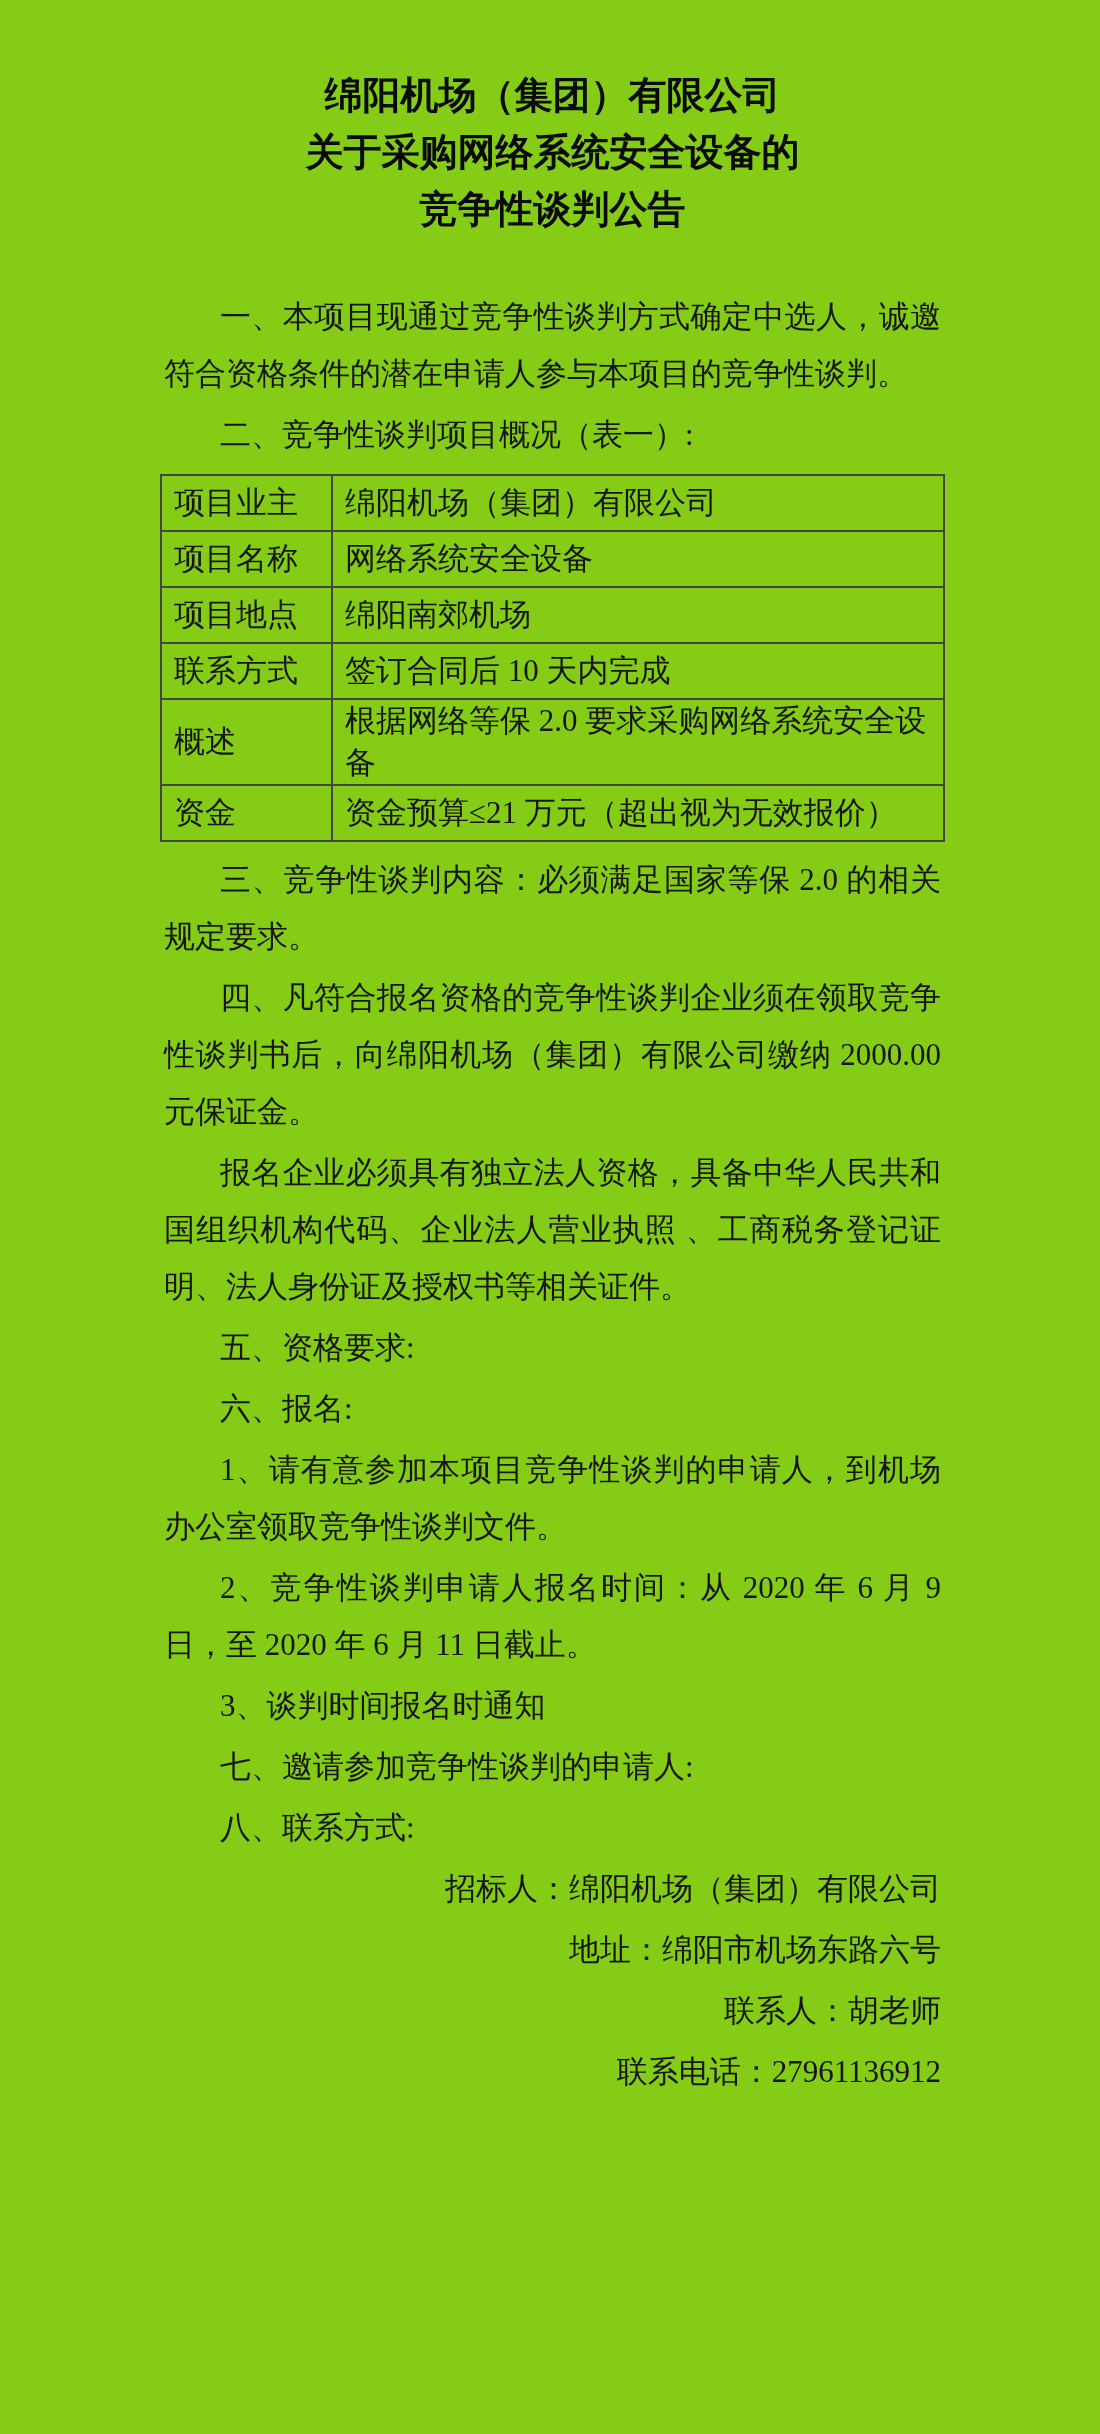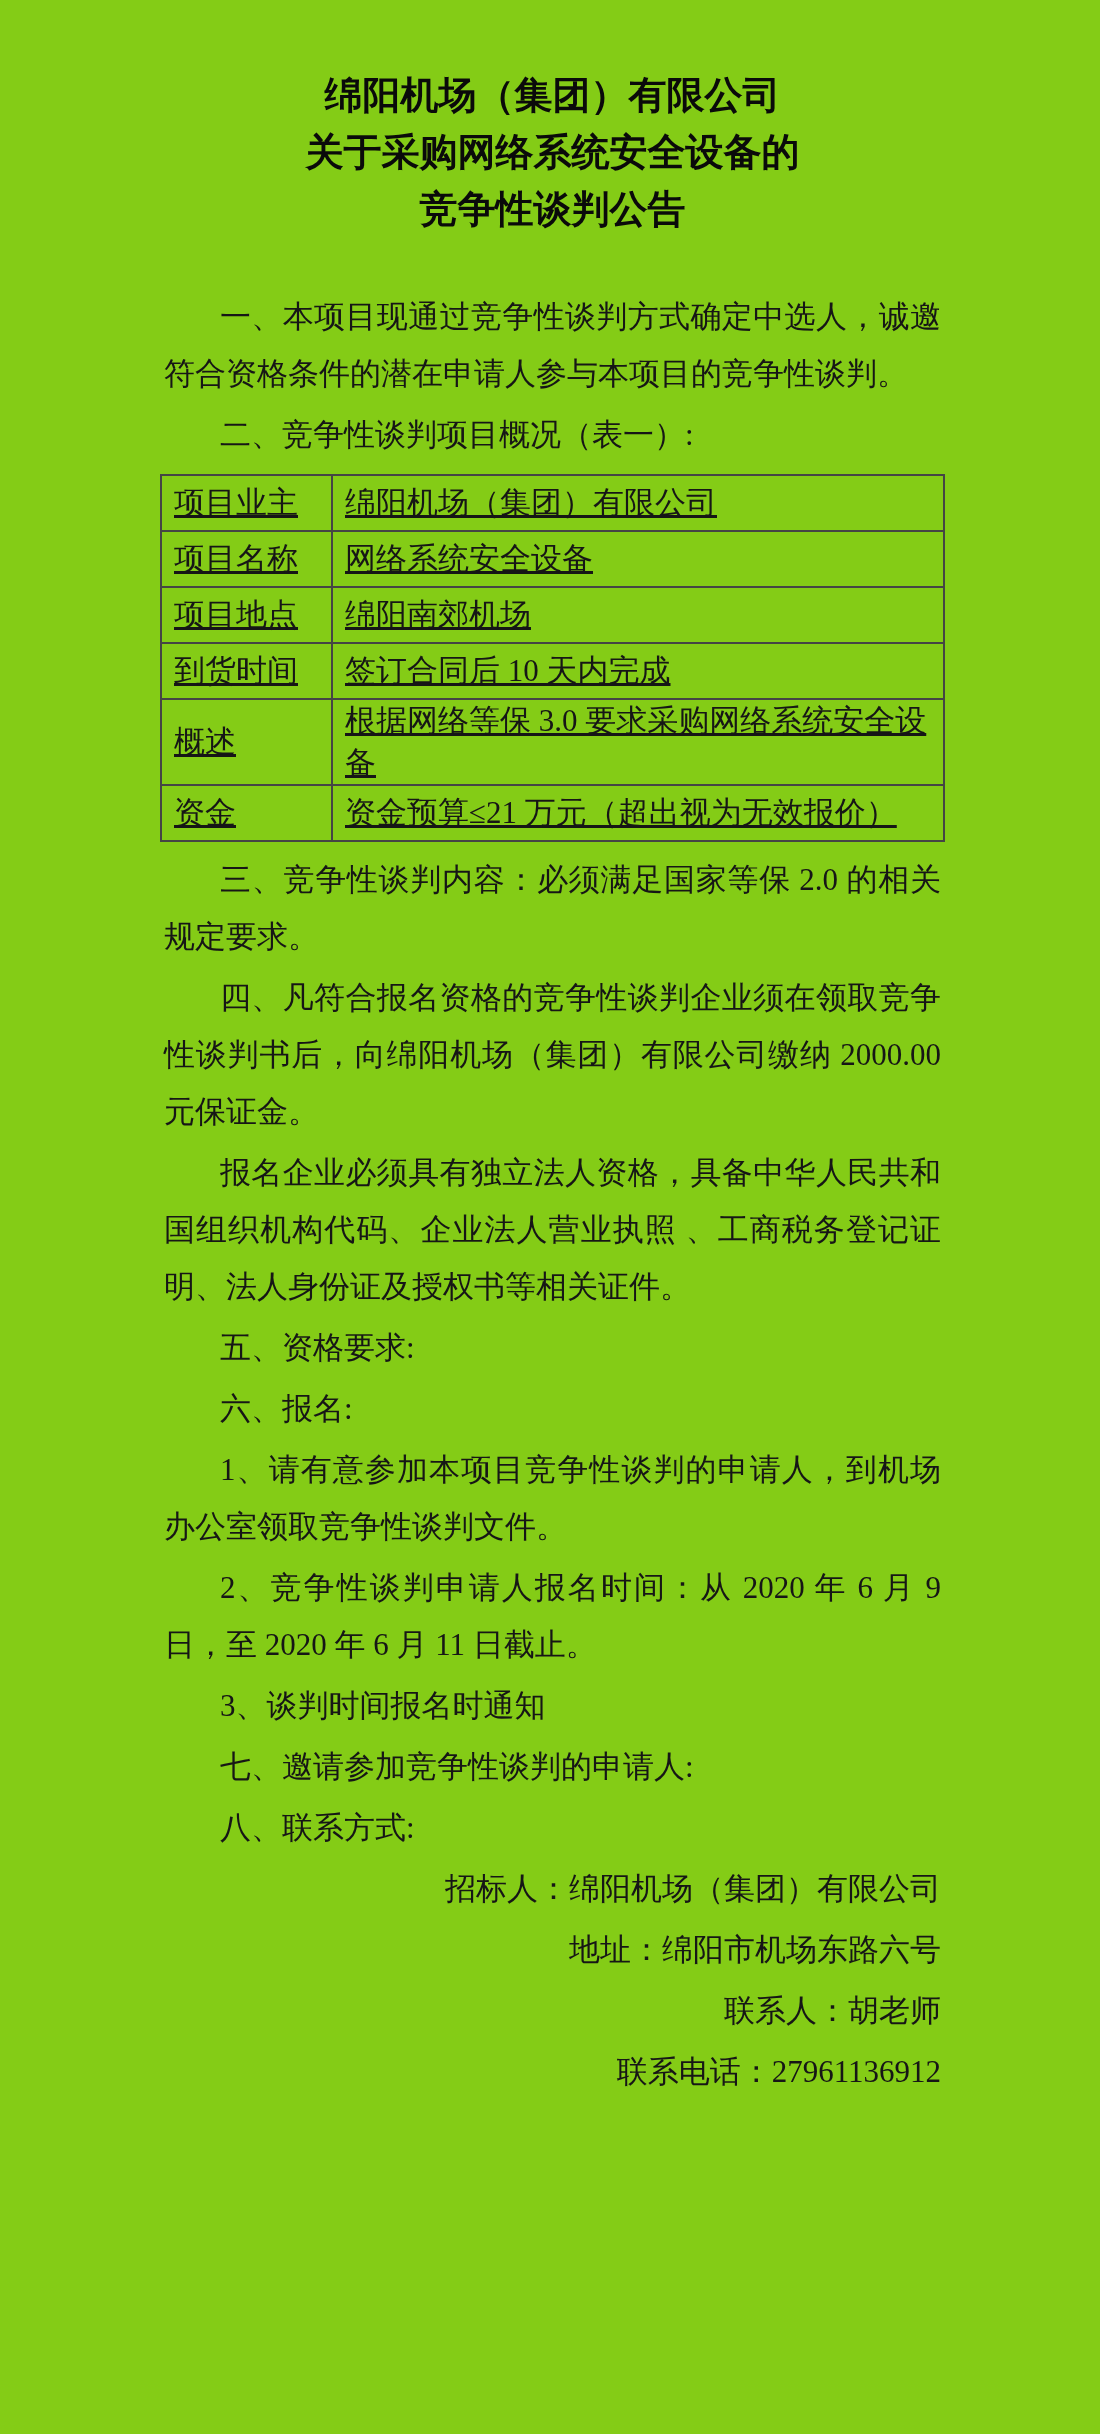--- a/index.html
+++ b/index.html
@@ -39,21 +39,20 @@
     table-layout:fixed;
     margin:11px 0 9px 0;
   }
   table.info td{
     border:2px solid #454545;
     height:54px;
     font-size:31px;
     padding:0 12px;
     vertical-align:middle;
     overflow:hidden;
-    text-decoration:underline;
   }
   table.info td.lbl{width:145px;}
 </style>
 </head>
 <body>
 
 <div class="page">
 
   <h1 class="title">
     <span class="tline">绵阳机场（集团）有限公司</span>
@@ -72,26 +71,26 @@
       </tr>
       <tr>
         <td class="lbl">项目名称</td>
         <td>网络系统安全设备</td>
       </tr>
       <tr>
         <td class="lbl">项目地点</td>
         <td>绵阳南郊机场</td>
       </tr>
       <tr>
-        <td class="lbl">到货时间</td>
+        <td class="lbl">联系方式</td>
         <td>签订合同后 10 天内完成</td>
       </tr>
       <tr>
         <td class="lbl">概述</td>
-        <td>根据网络等保 3.0 要求采购网络系统安全设备</td>
+        <td>根据网络等保 2.0 要求采购网络系统安全设备</td>
       </tr>
       <tr>
         <td class="lbl">资金</td>
         <td>资金预算≤21 万元（超出视为无效报价）</td>
       </tr>
     </tbody>
   </table>
 
   <p class="para indent">三、竞争性谈判内容：必须满足国家等保 2.0 的相关规定要求。</p>
   <p class="para indent">四、凡符合报名资格的竞争性谈判企业须在领取竞争性谈判书后，向绵阳机场（集团）有限公司缴纳 2000.00 元保证金。</p>

